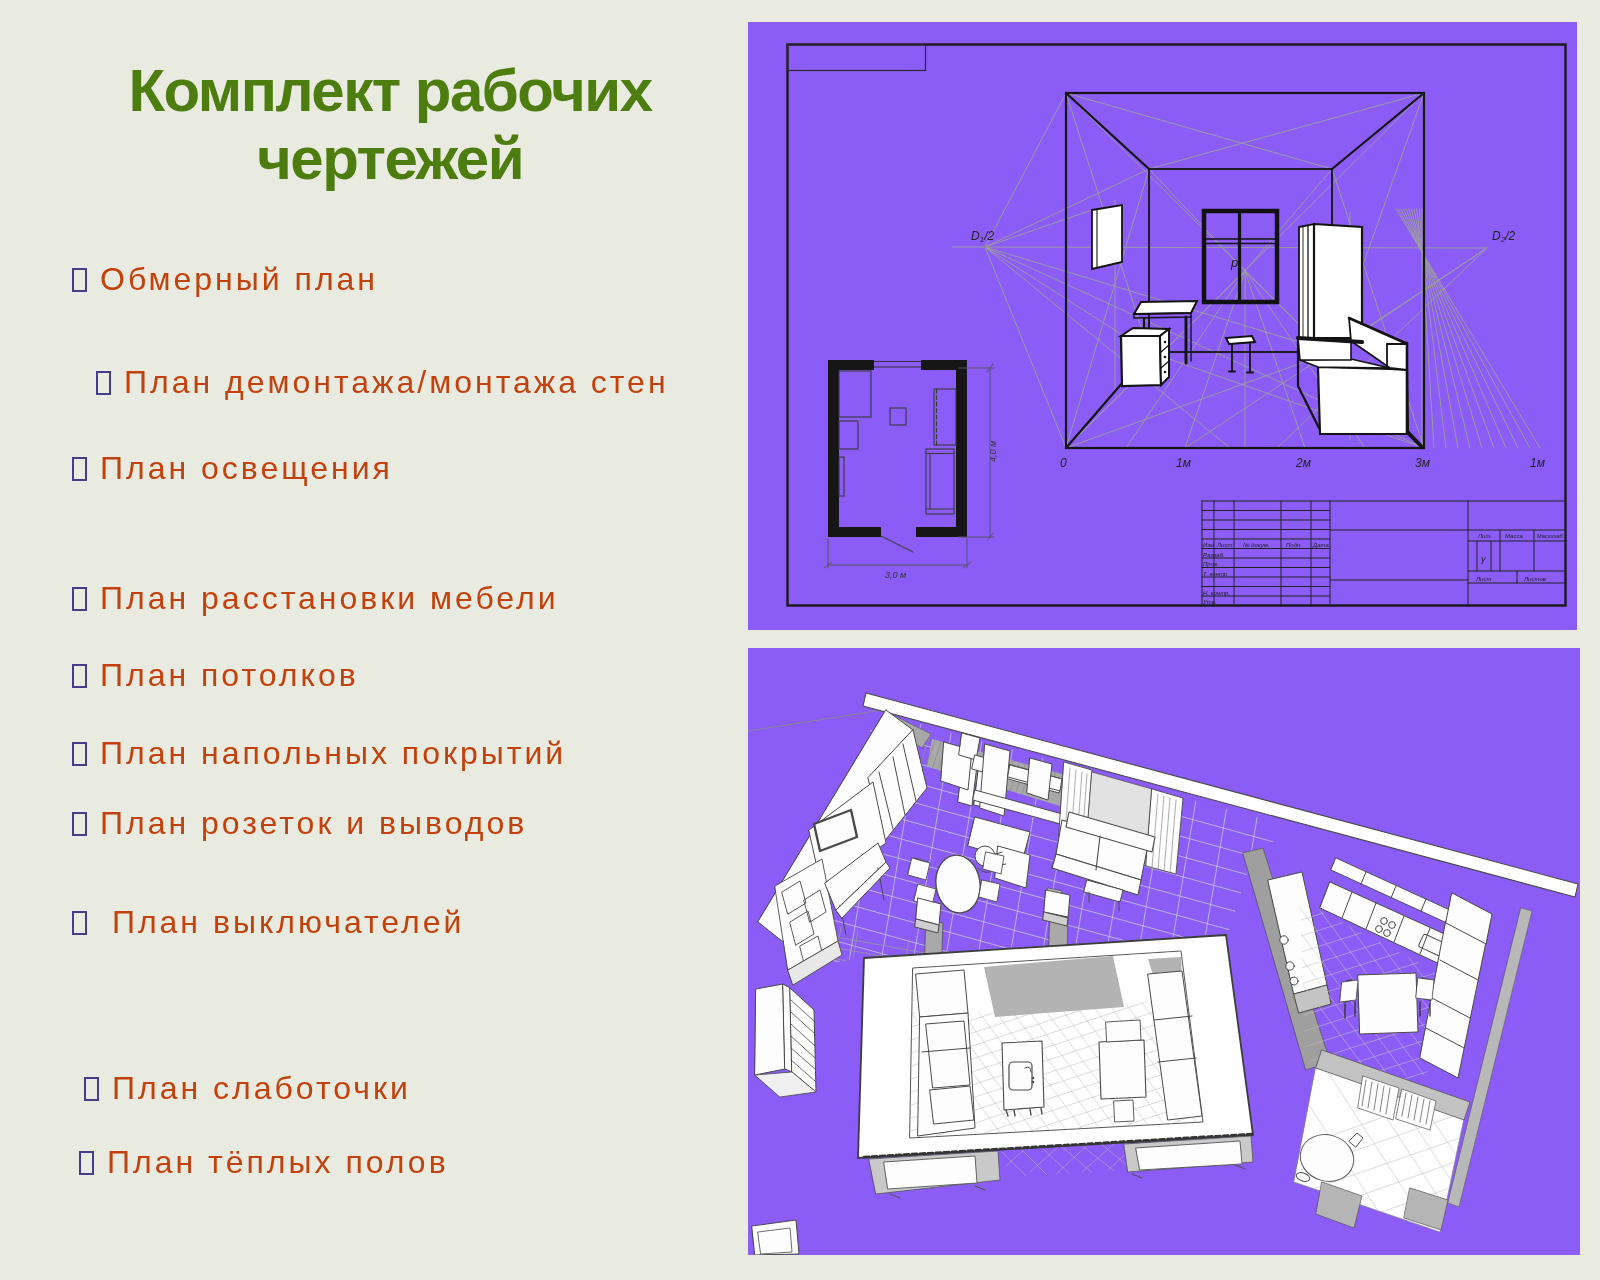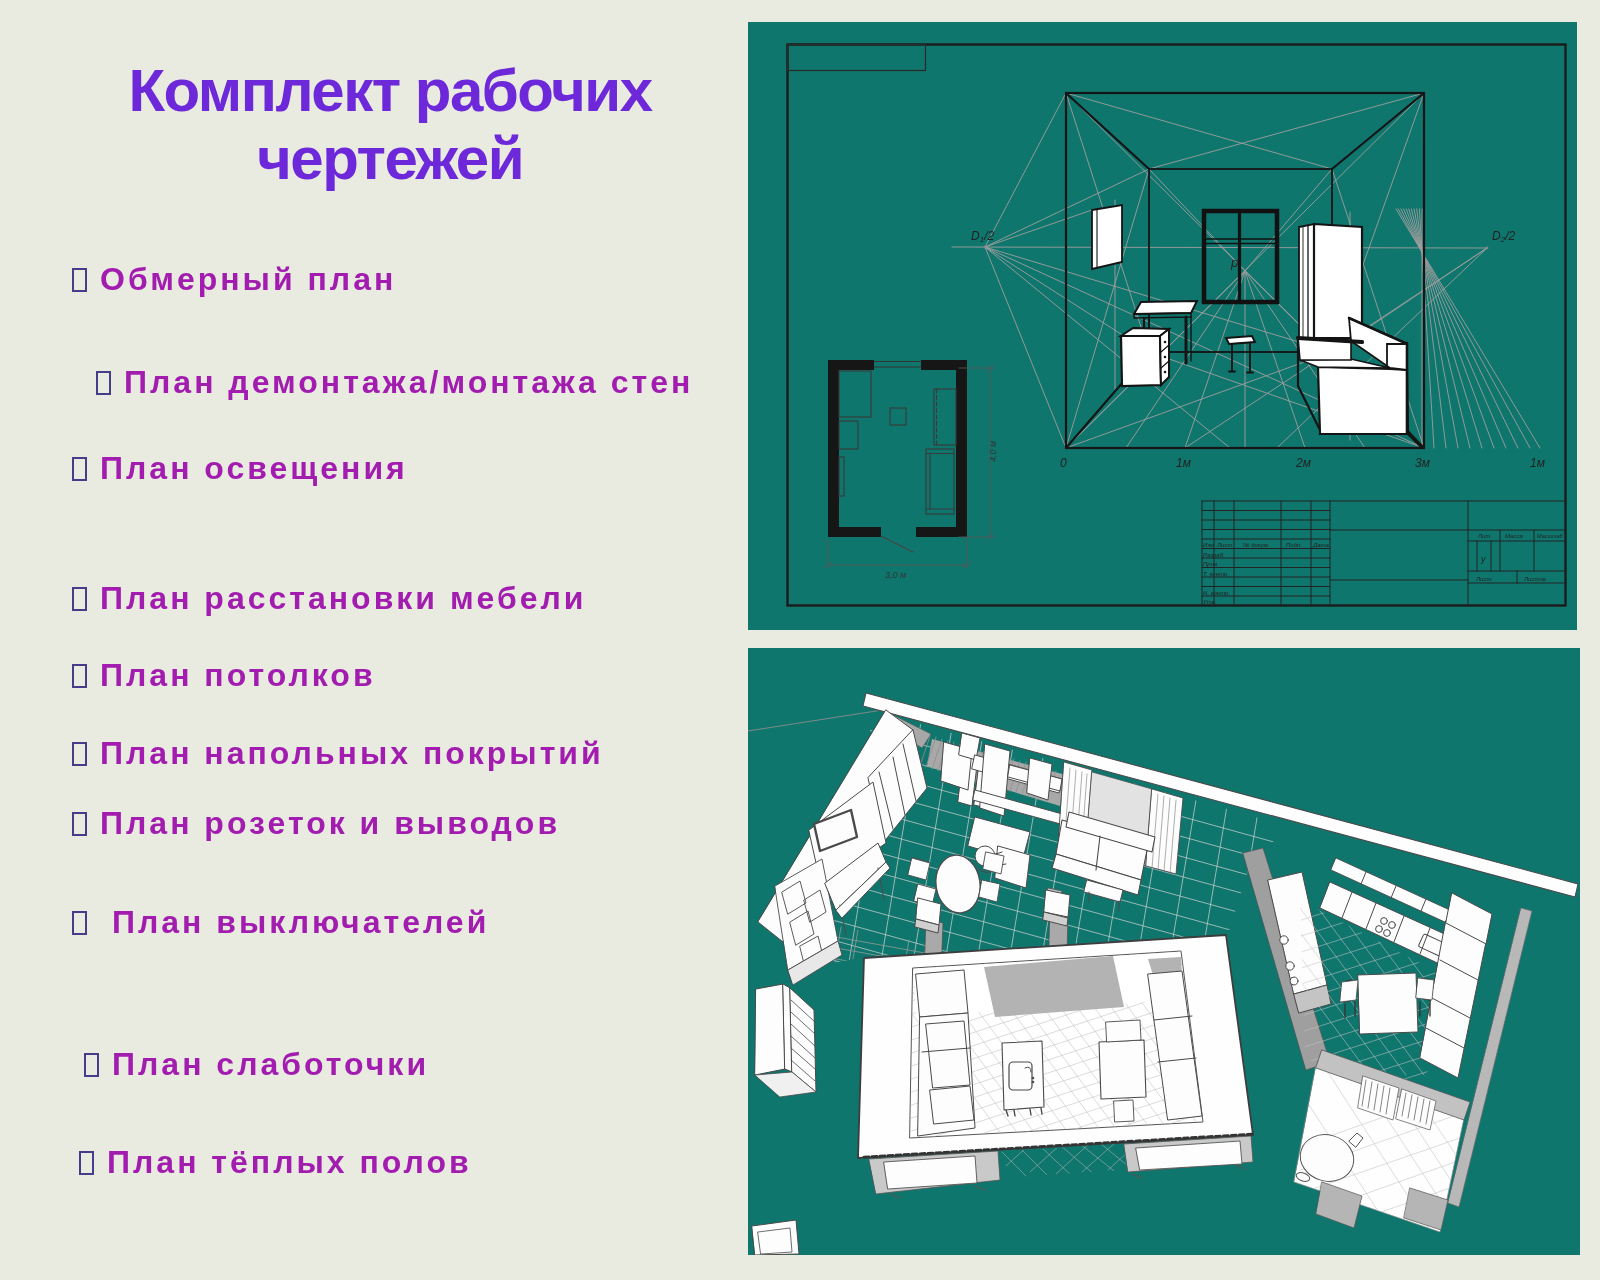--- a/index.html
+++ b/index.html
@@ -1,20 +1,20 @@
 <!DOCTYPE html>
 <html><head>
 <meta charset="utf-8">
 <style>
 html,body{margin:0;padding:0;}
 body{width:1600px;height:1280px;background:#e9ebe1;font-family:"Liberation Sans",sans-serif;position:relative;overflow:hidden;}
-.title{position:absolute;left:40px;top:57px;width:700px;text-align:center;color:#6d28d9;font-weight:bold;font-size:60px;line-height:68px;letter-spacing:-1.5px;}
-.item{position:absolute;left:72px;color:#a21caf;font-weight:bold;font-size:32px;letter-spacing:3px;white-space:nowrap;}
+.title{position:absolute;left:40px;top:57px;width:700px;text-align:center;color:#4d7c0f;font-weight:bold;font-size:60px;line-height:68px;letter-spacing:-1.5px;}
+.item{position:absolute;left:72px;color:#c2410c;font-weight:normal;font-size:32px;letter-spacing:3px;white-space:nowrap;}
 .cb{display:inline-block;width:11px;height:20px;border:2px solid #453d89;margin-right:13px;vertical-align:-2px;}
-.panel{position:absolute;background:#0f766e;}
+.panel{position:absolute;background:#8b5cf6;}
 </style>
 </head>
 <body>
 
 <div class="title">Комплект рабочих<br>чертежей</div>
 
 <div class="item" style="top:261px;"><span class="cb"></span>Обмерный план</div>
 
 <div class="item" style="top:364px;margin-left:24px;"><span class="cb"></span>План демонтажа/монтажа стен</div>
 
@@ -23,21 +23,21 @@
 <div class="item" style="top:580px;"><span class="cb"></span>План расстановки мебели</div>
 
 <div class="item" style="top:657px;"><span class="cb"></span>План потолков</div>
 
 <div class="item" style="top:735px;"><span class="cb"></span>План напольных покрытий</div>
 
 <div class="item" style="top:805px;"><span class="cb"></span>План розеток и выводов</div>
 
 <div class="item" style="top:904px;"><span class="cb"></span>&nbsp;План выключателей</div>
 
-<div class="item" style="top:1046px;padding-left:12px;"><span class="cb"></span>План слаботочки</div>
+<div class="item" style="top:1070px;padding-left:12px;"><span class="cb"></span>План слаботочки</div>
 
 <div class="item" style="top:1144px;margin-left:7px;"><span class="cb"></span>План тёплых полов</div>
 
 <div class="panel" style="left:748px;top:22px;width:829px;height:608px;">
 <svg width="829" height="608" viewBox="748 22 829 608" xmlns="http://www.w3.org/2000/svg">
 <g id="topdrawing" fill="none" stroke-linecap="round">
 
 <rect x="787.5" y="44.5" width="778" height="561" stroke="#1b1b1b" stroke-width="2.4"></rect>
 
 <rect x="787.5" y="44.5" width="138" height="26" stroke="#2a2a2a" stroke-width="1.2"></rect>

